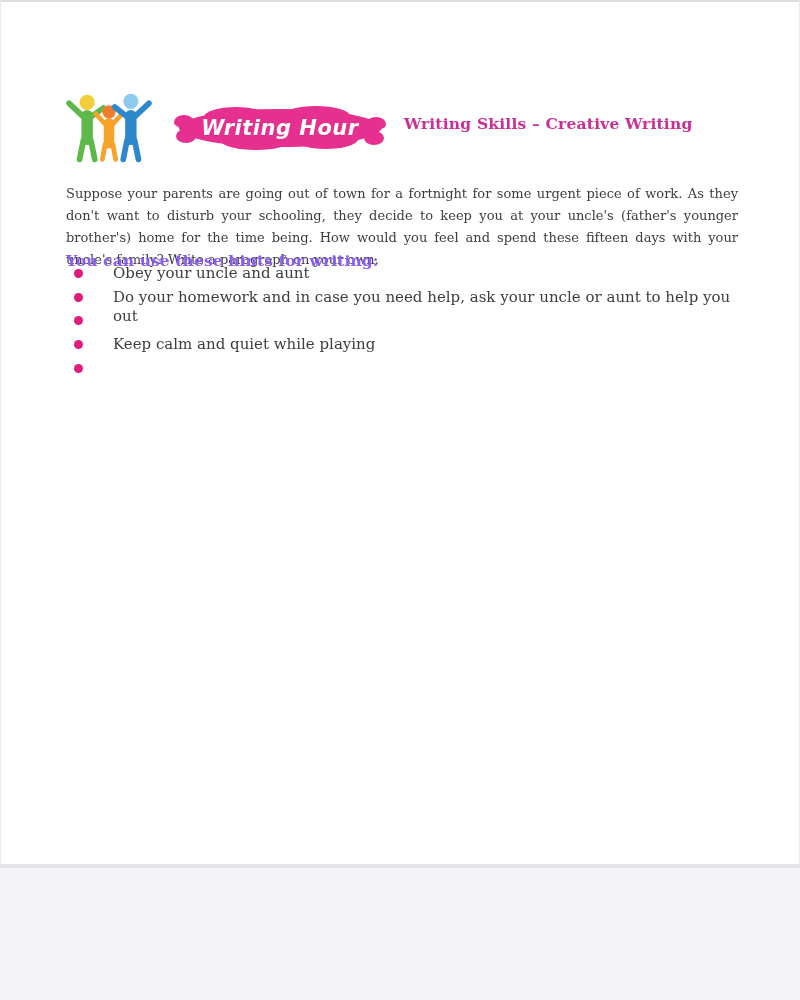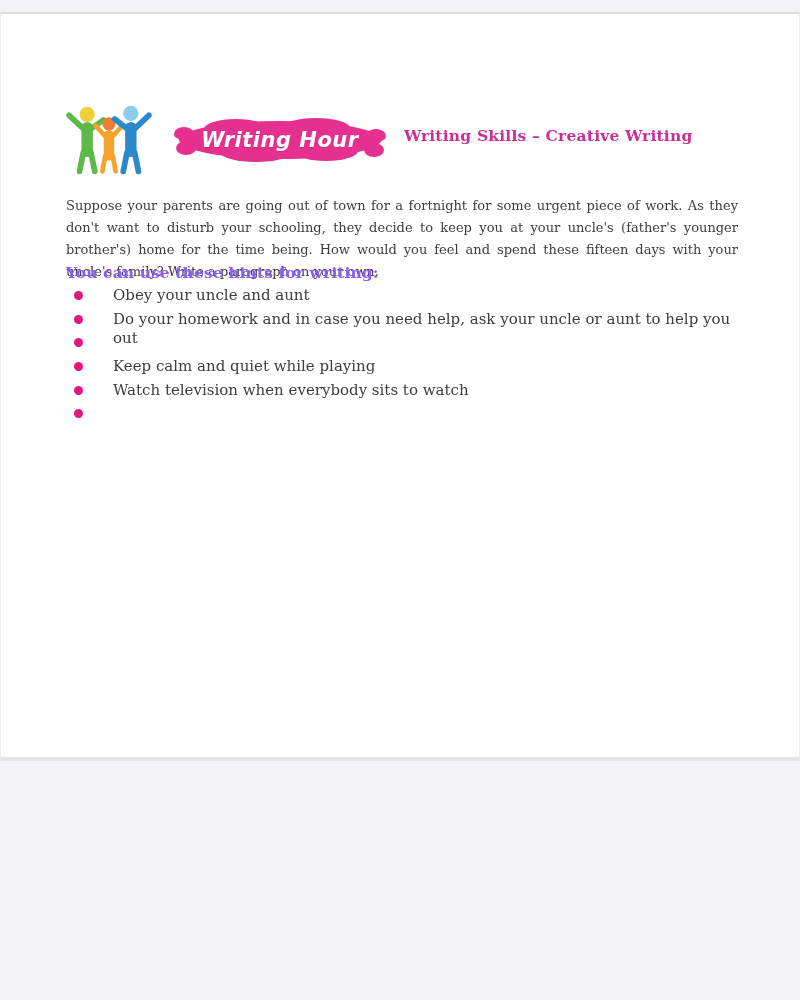--- a/index.html
+++ b/index.html
@@ -4,22 +4,22 @@
 <style>
   html, body {
     margin: 0;
     padding: 0;
     background: #f4f4f6;
     font-family: "DejaVu Serif", serif;
   }
   .page {
     position: relative;
     width: 800px;
-    height: 749px;
-    margin: 12px auto;
+    height: 868px;
+    margin: 0 auto;
     background: #ffffff;
     box-sizing: border-box;
     border-top: 2px solid #dcdde0;
     border-bottom: 4px solid #e3e4e6;
     border-left: 1px solid #ededf0;
     border-right: 1px solid #ededf0;
     overflow: hidden;
   }
 
   
@@ -81,21 +81,21 @@
     left: 65px;
     top: 249px;
     font-size: 15.5px;
     font-weight: 700;
     color: #8b5cf6;
     letter-spacing: 0.1px;
   }
   .hints-list {
     position: absolute;
     left: 65px;
-    top: 272px;
+    top: 262px;
     width: 672px;
   }
   .hint-item {
     display: flex;
     align-items: flex-start;
     height: 23.7px;
     font-size: 15px;
     color: #3d3d3d;
   }
   .hint-bullet {
@@ -200,24 +200,20 @@
     </div>
     <div class="hint-item">
       <span class="hint-bullet"></span>
     </div>
     <div class="hint-item">
       <span class="hint-bullet"></span>
       <span class="hint-text">Keep calm and quiet while playing</span>
     </div>
     <div class="hint-item">
       <span class="hint-bullet"></span>
-      <span class="hint-text">Watch television when everybody sits to watch</span>
-    </div>
-    <div class="hint-item">
-      <span class="hint-bullet"></span>
     </div>
   </div>
 
   <svg class="page-number-badge" viewBox="0 0 64 64">
     <defs>
       <radialGradient id="goldGrad" cx="50%" cy="42%" r="65%">
         <stop offset="0%" stop-color="#fbe06a"></stop>
         <stop offset="60%" stop-color="#f7c94a"></stop>
         <stop offset="100%" stop-color="#ef9f36"></stop>
       </radialGradient>

